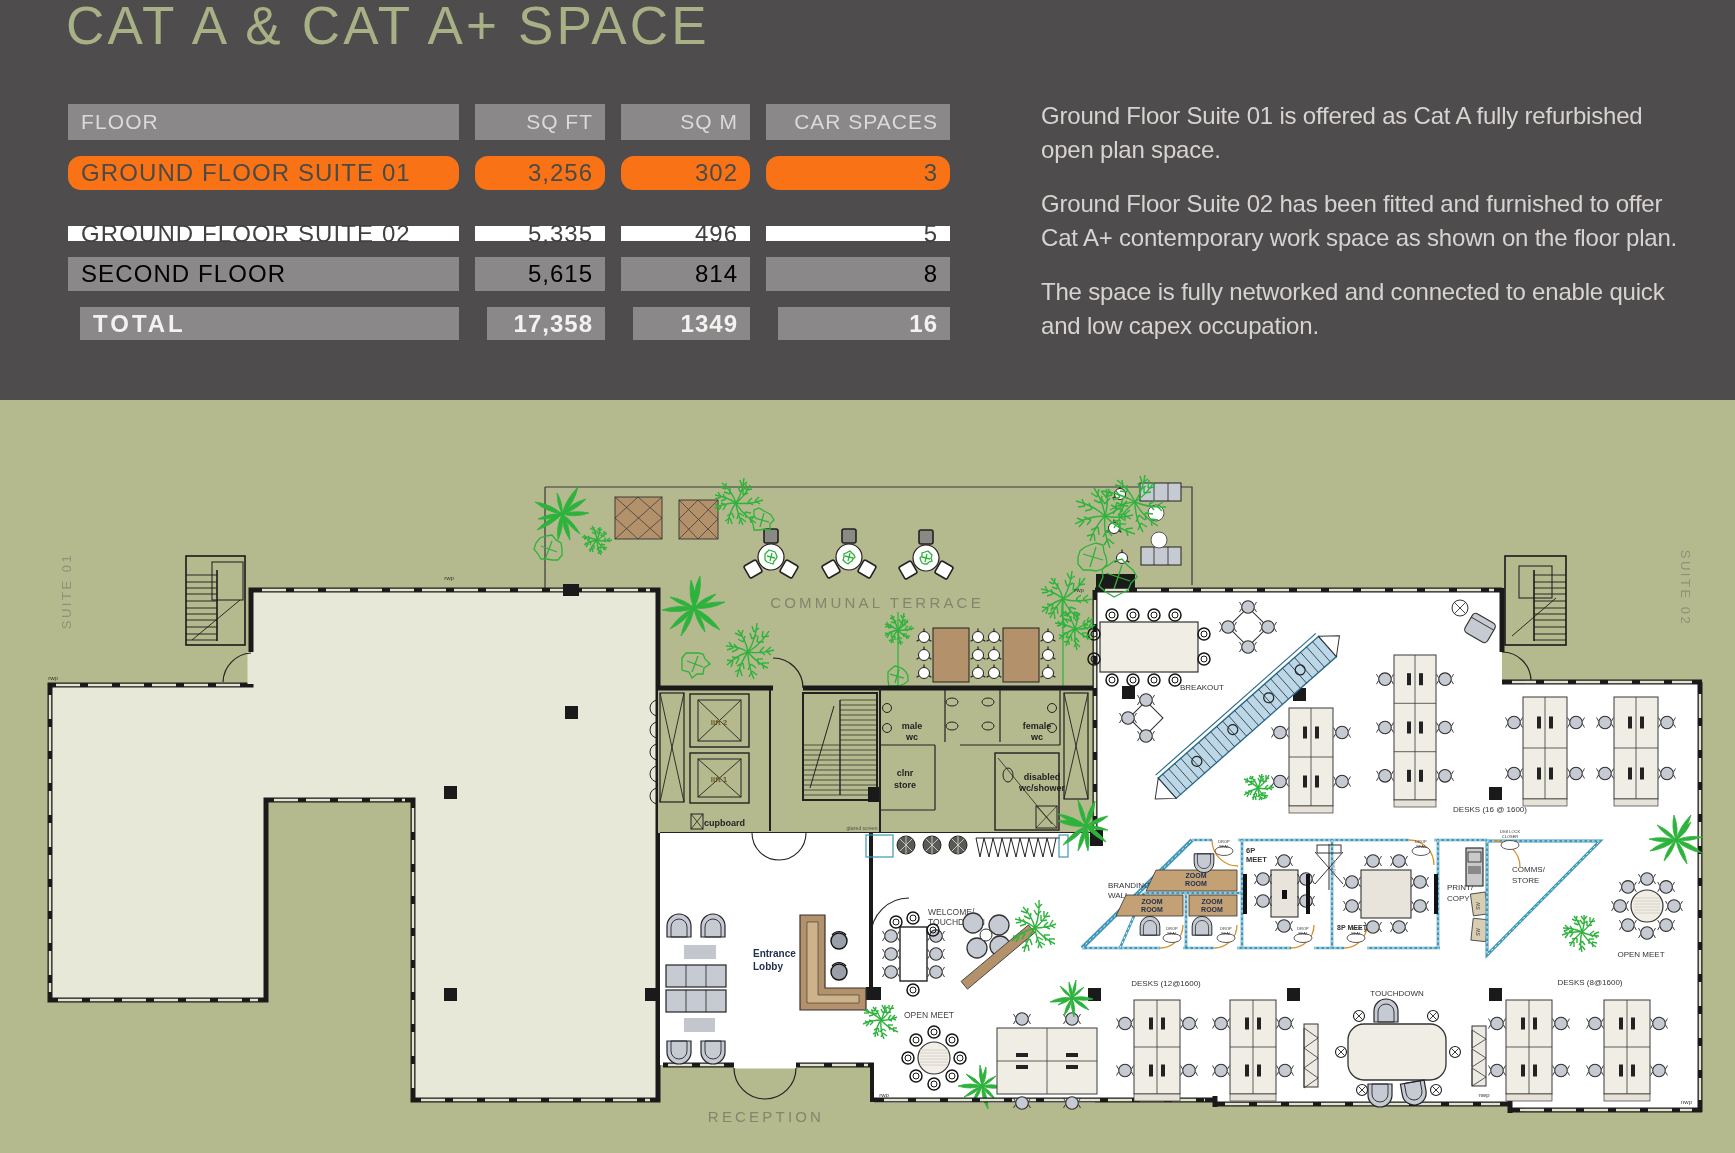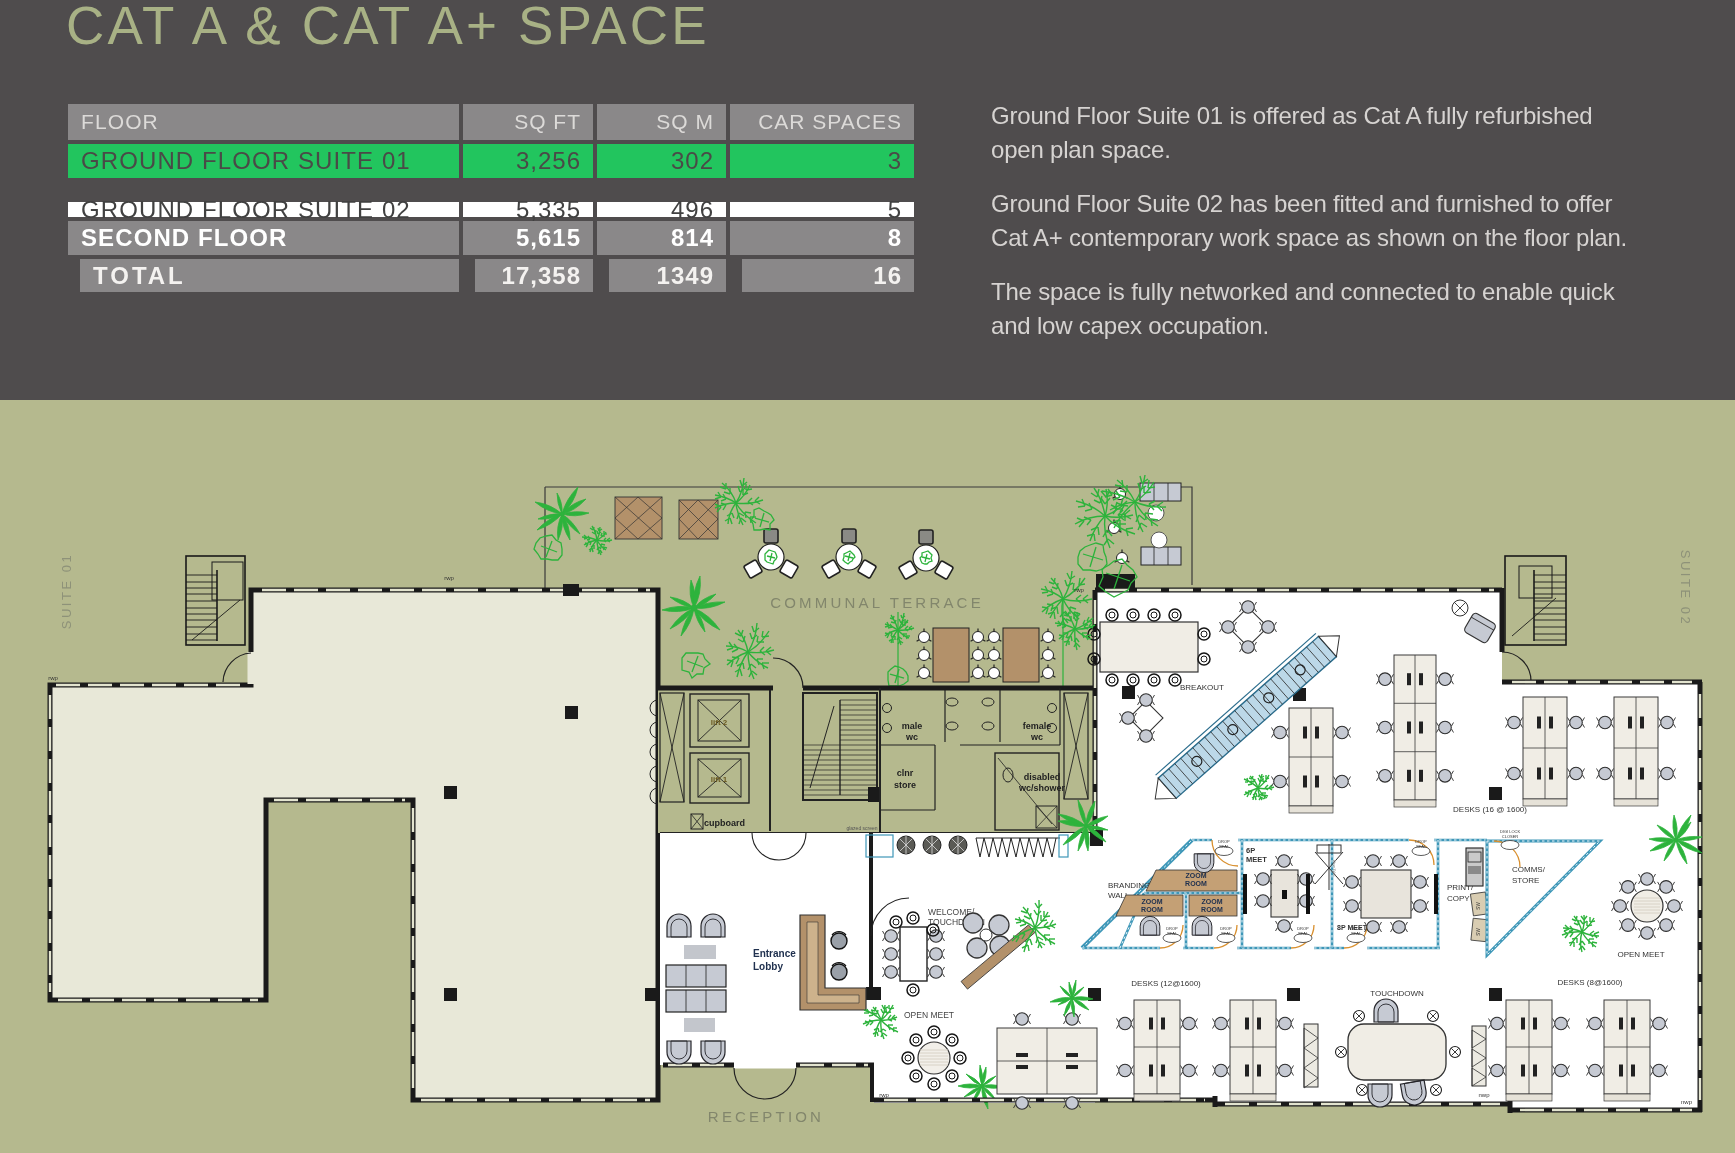--- a/index.html
+++ b/index.html
@@ -1,27 +1,27 @@
 <!DOCTYPE html>
 <html><head><meta charset="utf-8">
 <style>
 html,body{margin:0;padding:0;width:1735px;height:1153px;overflow:hidden;font-family:"Liberation Sans",sans-serif;}
 .top{position:absolute;left:0;top:0;width:1735px;height:400px;background:#4f4c4d;}
 .planbg{position:absolute;left:0;top:400px;width:1735px;height:753px;background:#b5b98e;}
 .title{position:absolute;left:66px;top:-5px;font-size:53px;color:#a8b185;letter-spacing:3.2px;font-weight:normal;}
-.tbl{position:absolute;left:68px;top:104px;display:grid;grid-template-columns:391px 130px 129px 184px;grid-template-rows:36px 34px 35px 34px 33px;gap:4px;font-size:24px;}
+.tbl{position:absolute;left:68px;top:104px;display:grid;grid-template-columns:391px 130px 129px 184px;grid-template-rows:36px 34px 35px 34px 33px;gap:16px;font-size:24px;}
 .tbl div{display:flex;align-items:center;}
 .hd{background:#8a8889;color:#dcdad8;font-size:21px;letter-spacing:1.5px;}
-.r1{background:#22c55e;color:#4a4a47;}
+.r1{background:#f97316;color:#4a4a47;border-radius:13px;}
 .r2{background:#ffffff;color:#414141;margin-top:20px;}
-.r3{background:#8a8889;color:#ffffff;font-weight:bold;}
+.r3{background:#8a8889;color:#000000;}
 .r4{background:#8a8889;color:#f4f2f0;font-weight:bold;margin-left:12px;}
 .cl{padding-left:13px;letter-spacing:1.1px;}
 .cr{justify-content:flex-end;padding-right:12px;letter-spacing:1px;}
-.copy{position:absolute;left:991px;top:99px;width:660px;font-size:24px;line-height:33.5px;color:#d6d3d1;letter-spacing:-0.2px;}
+.copy{position:absolute;left:1041px;top:99px;width:660px;font-size:24px;line-height:33.5px;color:#d6d3d1;letter-spacing:-0.2px;}
 .copy p{margin:0 0 21px 0;}
 svg{position:absolute;left:0;top:0;}
 text{font-family:"Liberation Sans",sans-serif;}
 </style></head>
 <body>
 
 <div class="top"></div>
 
 <div class="planbg"></div>
 

